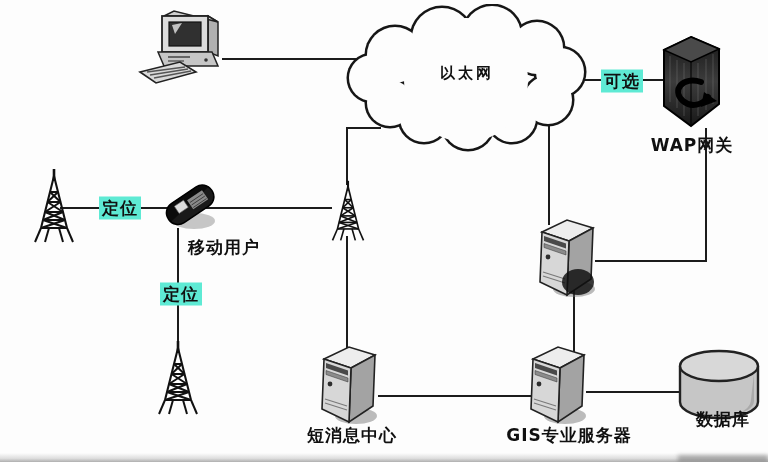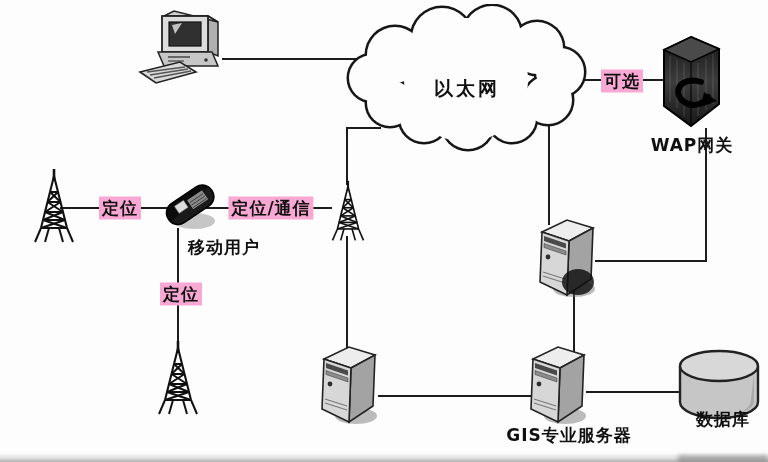--- a/index.html
+++ b/index.html
@@ -9,23 +9,23 @@
   }
   .line{position:absolute;background:#1c1c1c;z-index:1;}
   .icon{position:absolute;z-index:2;}
   .lbl{
     position:absolute;transform:translateX(-50%);z-index:3;
     font-weight:700;color:#101010;font-size:17px;letter-spacing:1px;white-space:nowrap;
   }
   .edge-lbl{
     position:absolute;transform:translate(-50%,-50%);z-index:3;
     font-weight:700;color:#101010;font-size:17px;letter-spacing:1px;
-    background:#f9a8d4;padding:0 3px;white-space:nowrap;
-  }
-  .cloud-lbl{font-size:19px;letter-spacing:3px;margin-top:12px;}
+    background:#5eead4;padding:0 3px;white-space:nowrap;
+  }
+  .cloud-lbl{font-size:15px;letter-spacing:3px;}
   .scan-bottom{
     position:absolute;left:0;bottom:0;width:768px;height:9px;z-index:4;
     background:linear-gradient(to bottom,rgba(110,110,110,0) 0%,rgba(110,110,110,0.22) 60%,rgba(80,80,80,0.45) 100%);
   }
   .scan-corner{
     position:absolute;right:0;bottom:0;width:90px;height:7px;z-index:4;
     background:rgba(60,60,60,0.35);filter:blur(2px);
   }
 </style>
 </head>
@@ -182,33 +182,33 @@
     </svg>
 
   <svg class="icon" style="left:536px;top:215px" width="62" height="84" viewBox="0 0 62 84">
     <use href="#server-sym"></use>
     <ellipse cx="42" cy="67" rx="16" ry="13" fill="#0d0d0d" opacity="0.82"></ellipse>
   </svg>
 
   <svg class="icon" style="left:318px;top:342px" width="62" height="84" viewBox="0 0 62 84">
       <use href="#server-sym"></use>
     </svg>
+  <div class="lbl" style="left:352px;top:424px">短消息中心</div>
 
   <svg class="icon" style="left:527px;top:342px" width="62" height="84" viewBox="0 0 62 84">
       <use href="#server-sym"></use>
     </svg>
   <div class="lbl" style="left:569px;top:424px">GIS专业服务器</div>
 
   <svg class="icon" style="left:676px;top:344px" width="86" height="80" viewBox="0 0 86 80">
     <path d="M4 22 L4 58 C4 66.8 21.5 74 43 74 C64.5 74 82 66.8 82 58 L82 22" fill="#c6c6c6" stroke="#222" stroke-width="2.4"></path>
     <path d="M78 30 L78 57 C78 63 70 69 58 71 C70 67 75 62 75 55 Z" fill="#9e9e9e" opacity="0.7"></path>
     <ellipse cx="43" cy="22" rx="39" ry="15" fill="#d8d8d8" stroke="#222" stroke-width="2.4"></ellipse>
   </svg>
   <div class="lbl" style="left:723px;top:408px">数据库</div>
 
   <div class="edge-lbl" style="left:622px;top:81px">可选</div>
   <div class="edge-lbl" style="left:120px;top:208px">定位</div>
-  <div class="edge-lbl" style="left:271px;top:208px">定位/通信</div>
   <div class="edge-lbl" style="left:181px;top:294px">定位</div>
 
   <div class="scan-bottom"></div>
   <div class="scan-corner"></div>
 </div>
 
 </body></html>

